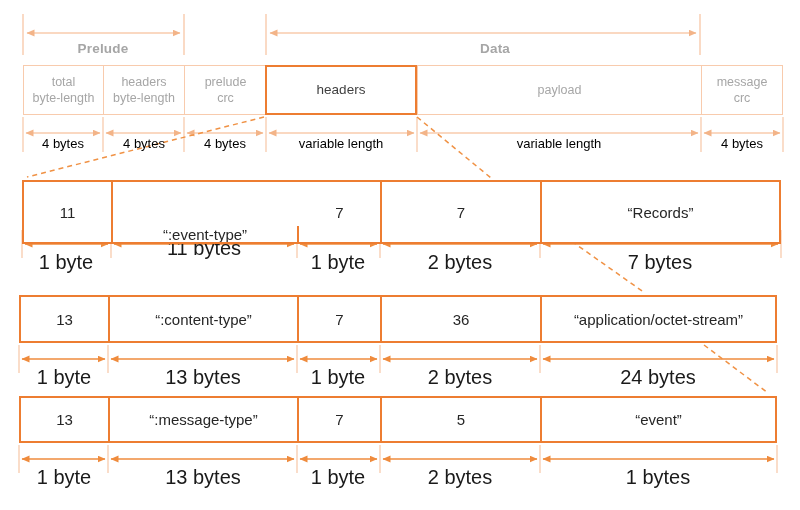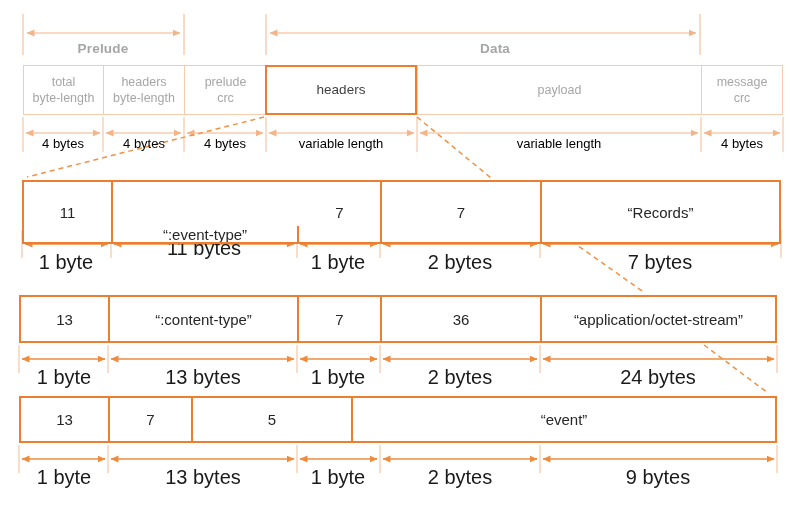--- a/index.html
+++ b/index.html
@@ -191,23 +191,24 @@
     <div class="hcell">“application/octet-stream”</div>
   </div>
   <div class="size-label-dark" style="left:64px;top:366px;">1 byte</div>
   <div class="size-label-dark" style="left:203px;top:366px;">13 bytes</div>
   <div class="size-label-dark" style="left:338px;top:366px;">1 byte</div>
   <div class="size-label-dark" style="left:460px;top:366px;">2 bytes</div>
   <div class="size-label-dark" style="left:658px;top:366px;">24 bytes</div>
 
   <div class="hrow" style="left:19px;top:396px;width:758px;height:47px;">
     <div class="hcell" style="width:89px;">13</div>
+    <div class="hcell" style="width:189px;">“:message-type”</div>
     <div class="hcell" style="width:83px;">7</div>
     <div class="hcell" style="width:160px;">5</div>
     <div class="hcell">“event”</div>
   </div>
   <div class="size-label-dark" style="left:64px;top:466px;">1 byte</div>
   <div class="size-label-dark" style="left:203px;top:466px;">13 bytes</div>
   <div class="size-label-dark" style="left:338px;top:466px;">1 byte</div>
   <div class="size-label-dark" style="left:460px;top:466px;">2 bytes</div>
-  <div class="size-label-dark" style="left:658px;top:466px;">9 bytes</div>
+  <div class="size-label-dark" style="left:658px;top:466px;">1 bytes</div>
 
 </div>
 
 </body></html>

